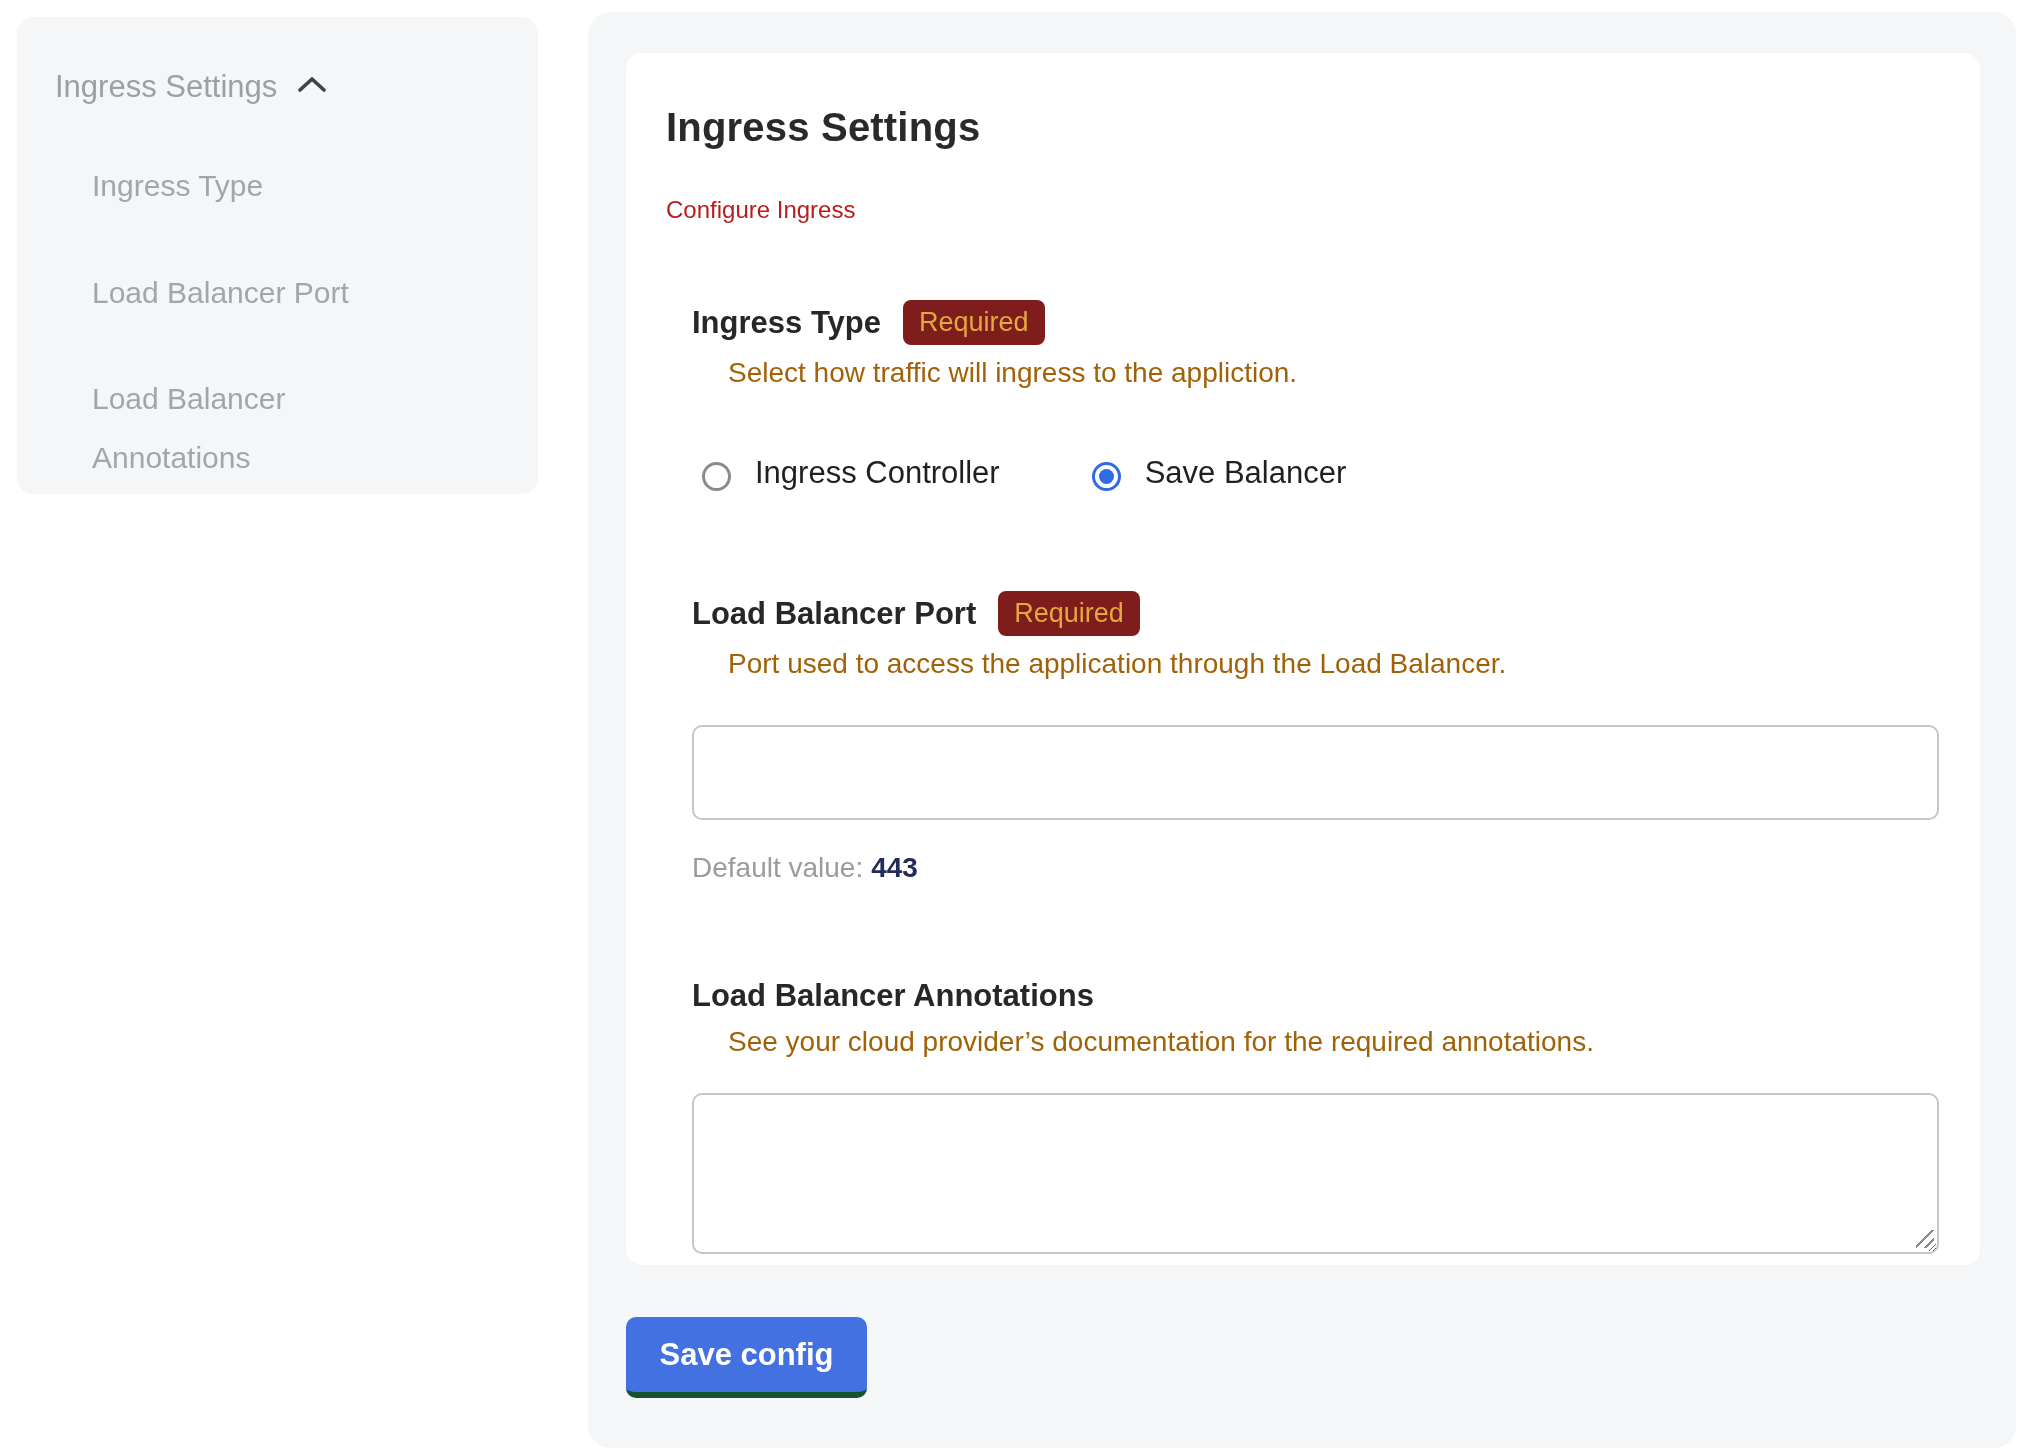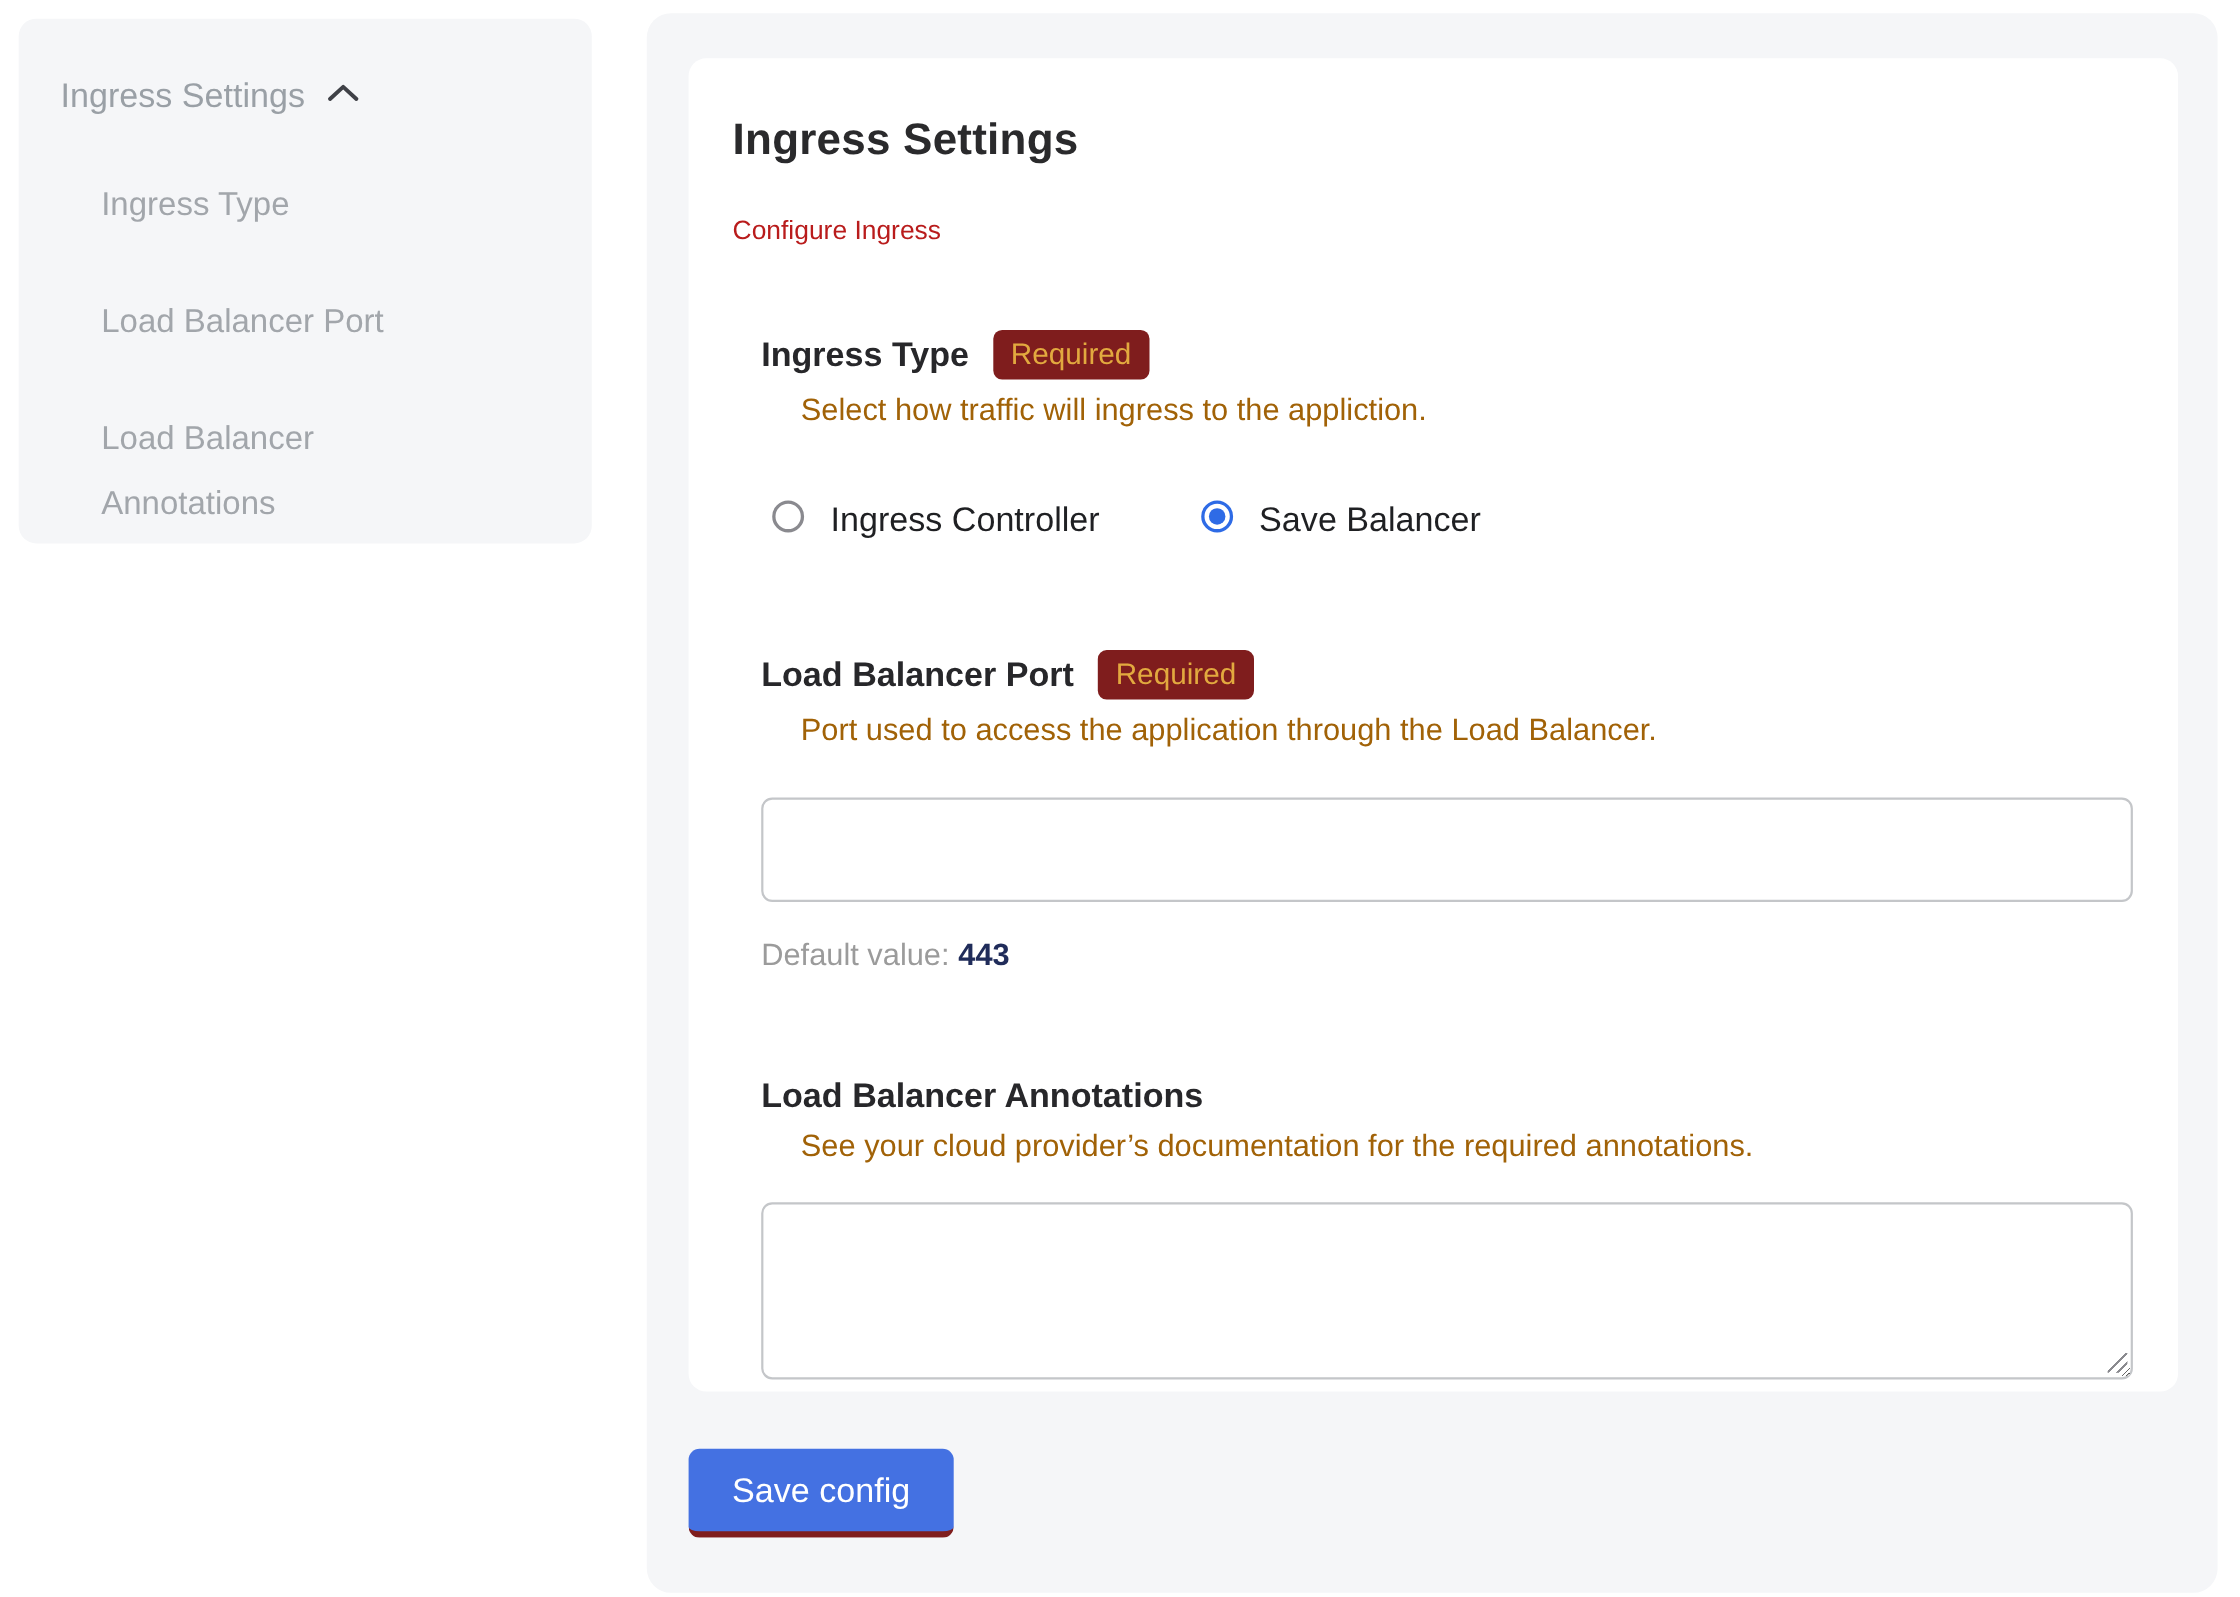--- a/index.html
+++ b/index.html
@@ -116,21 +116,21 @@
   
   .radio-row {
     margin-top: 66px;
     margin-left: 10px;
     display: flex;
     align-items: center;
     column-gap: 92px;
   }
   .radio-option {
     display: flex;
-    align-items: flex-start;
+    align-items: flex-end;
     gap: 24px;
     cursor: pointer;
   }
   .radio-circle {
     width: 29px;
     height: 29px;
     border-radius: 50%;
     border: 3px solid #8a8a8f;
     background: #ffffff;
     flex: none;
@@ -212,25 +212,25 @@
       linear-gradient(135deg, transparent 70%, #8a8a8f 70%, #8a8a8f 78%, transparent 78%);
   }
 
   
   .save-row { margin-top: 52px; }
   .save-button {
     width: 241px;
     height: 81px;
     background: #4471e2;
     border: none;
-    border-bottom: 6px solid #7f1d1d;
+    border-bottom: 6px solid #14532d;
     border-radius: 10px;
     color: #ffffff;
     font-size: 31px;
-    font-weight: 400;
+    font-weight: 700;
     font-family: "Liberation Sans", sans-serif;
     cursor: pointer;
   }
 </style>
 </head>
 <body>
 
 <nav class="sidebar">
   <div class="sidebar-title">
     <span>Ingress Settings</span>

